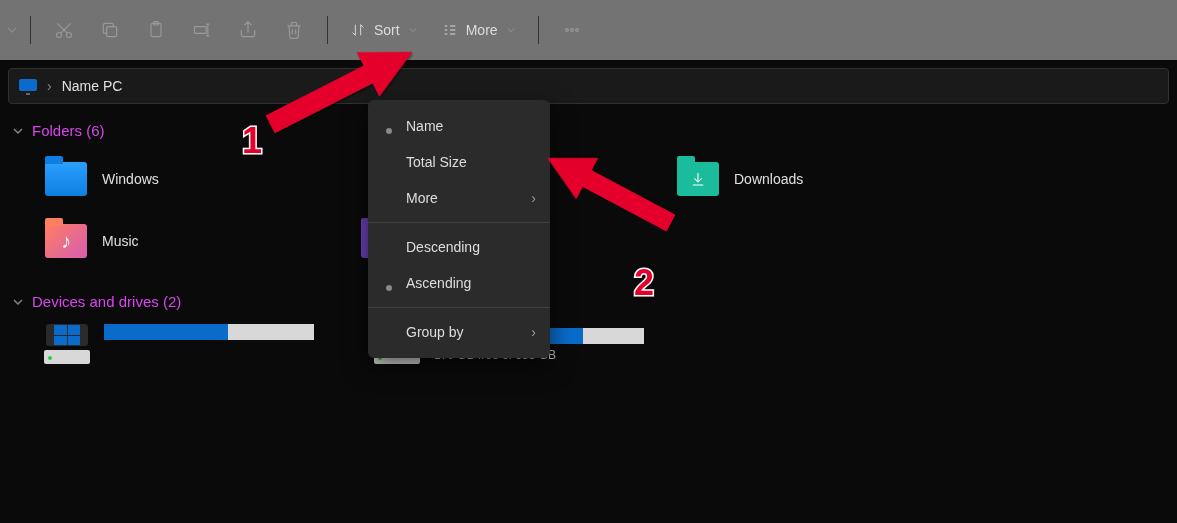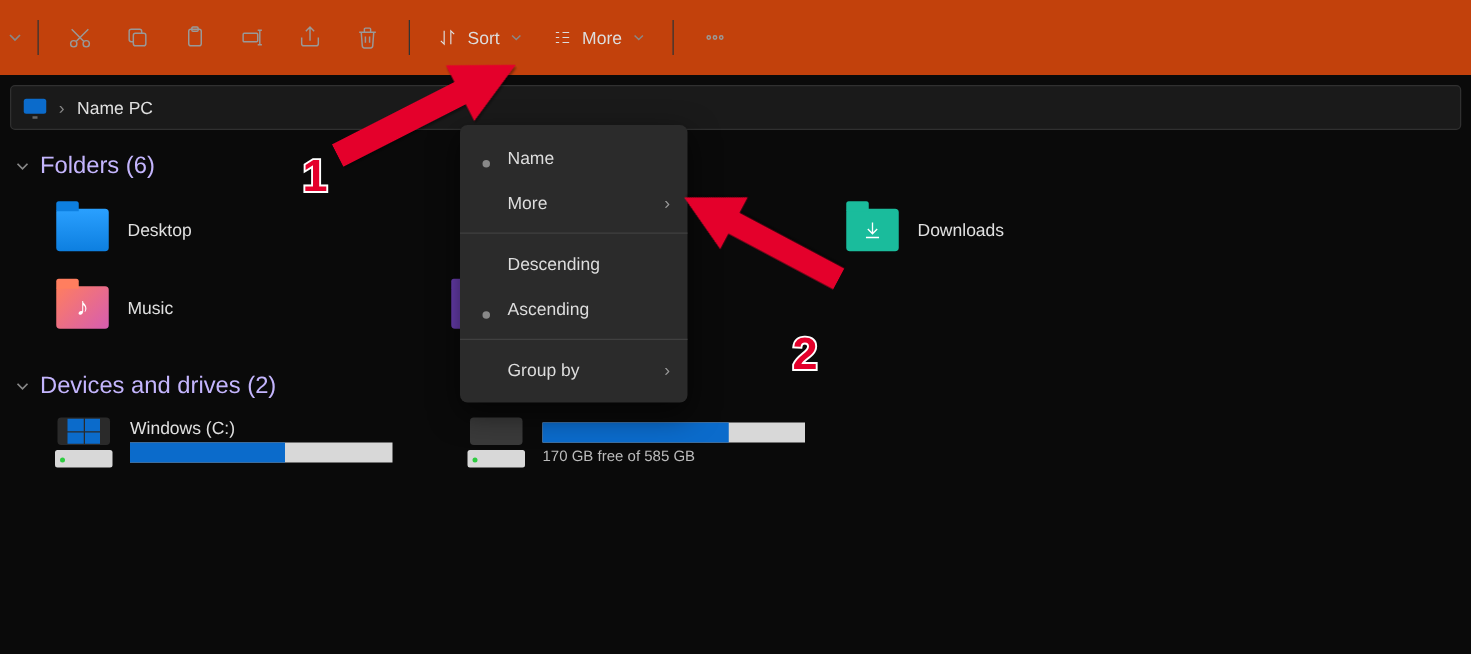--- a/index.html
+++ b/index.html
@@ -12,21 +12,21 @@
     height: 523px;
     overflow: hidden;
     position: relative;
   }
   .toolbar {
     height: 60px;
     display: flex;
     align-items: center;
     padding: 0 4px;
     gap: 0;
-    background: #c2410c;
+    background: #737373;
   }
   .tb-chevron { width: 16px; height: 60px; display:flex; align-items:center; justify-content:center; color:#888;}
   .tb-sep { width: 1px; height: 28px; background: #333; margin: 0 10px; }
   .tb-btn {
     width: 46px; height: 44px; display:flex; align-items:center; justify-content:center;
     color: #999; border-radius:4px;
   }
   .tb-labelbtn {
     display:flex; align-items:center; gap:8px; padding:0 12px; height:44px; color:#ddd; border-radius:4px;
   }
@@ -41,21 +41,21 @@
     display:flex; align-items:center; gap:10px; padding:0 10px;
     background:#1a1a1a;
   }
   .addrbar .monitor { width:18px; height:14px; position:relative;}
   .addrbar .monitor .screen { width:18px; height:12px; background:#0b6bcb; border-radius:2px;}
   .addrbar .monitor .stand { position:absolute; left:7px; bottom:-2px; width:4px; height:2px; background:#666;}
   .addrbar .crumb-sep { color:#888;}
   
   .content { padding: 18px 12px; position:relative;}
   .section-head {
-    display:flex; align-items:center; gap:8px; color:#c4b5fd; font-size:19px; margin-bottom:14px;
+    display:flex; align-items:center; gap:8px; color:#d946ef; font-size:15px; margin-bottom:14px;
   }
   .section-head svg { width:12px; height:12px; color:#888;}
   .grid {
     display:flex; flex-wrap:wrap; gap: 10px 0; margin-bottom:26px;
     padding-left: 32px;
   }
   .item {
     display:flex; align-items:center; gap:14px; width: 316px; height:52px;
   }
   .item .ico { width:44px; height:44px; display:flex; align-items:center; justify-content:center;}
@@ -206,21 +206,21 @@
     <svg viewBox="0 0 12 12">
         <path d="M2 4l4 4 4-4"></path>
       </svg>
     <span>Folders (6)</span>
   </div>
   <div class="grid">
     <div class="item">
       <div class="ico">
           <div class="folder-blue"></div>
         </div>
-      <span>Desktop</span>
+      <span>Windows</span>
     </div>
     <div class="item" style="visibility:hidden"></div>
     <div class="item">
       <div class="ico">
           <div class="folder-teal">
             <svg class="dl" width="18" height="18" viewBox="0 0 24 24" stroke="#fff" stroke-width="2">
               <path d="M12 4v12M7 11l5 5 5-5M5 20h14"></path>
             </svg>
           </div>
         </div>
@@ -257,21 +257,20 @@
         <div class="win">
             <div></div>
             <div></div>
             <div></div>
             <div></div>
           </div>
         <div class="body"></div>
           <div class="led"></div>
       </div>
       <div class="drive-info">
-        <span>Windows (C:)</span>
         <div class="bar">
             <div class="fill" style="width:59%"></div>
           </div>
       </div>
     </div>
     <div class="drive">
       <div class="drive-ico">
         <div class="top" style="background:#3a3a3a"></div>
         <div class="body"></div>
           <div class="led"></div>
@@ -287,20 +286,24 @@
   </div>
 </div>
 
 <div class="menu">
   <div class="menu-item checked">
     <div class="bullet"></div>
       <span>Name</span>
   </div>
   <div class="menu-item">
     <div class="bullet"></div>
+      <span>Total Size</span>
+  </div>
+  <div class="menu-item">
+    <div class="bullet"></div>
       <span>More</span>
     <span class="subchev">›</span>
   </div>
   <div class="menu-sep"></div>
   <div class="menu-item">
     <div class="bullet"></div>
       <span>Descending</span>
   </div>
   <div class="menu-item checked">
     <div class="bullet"></div>

